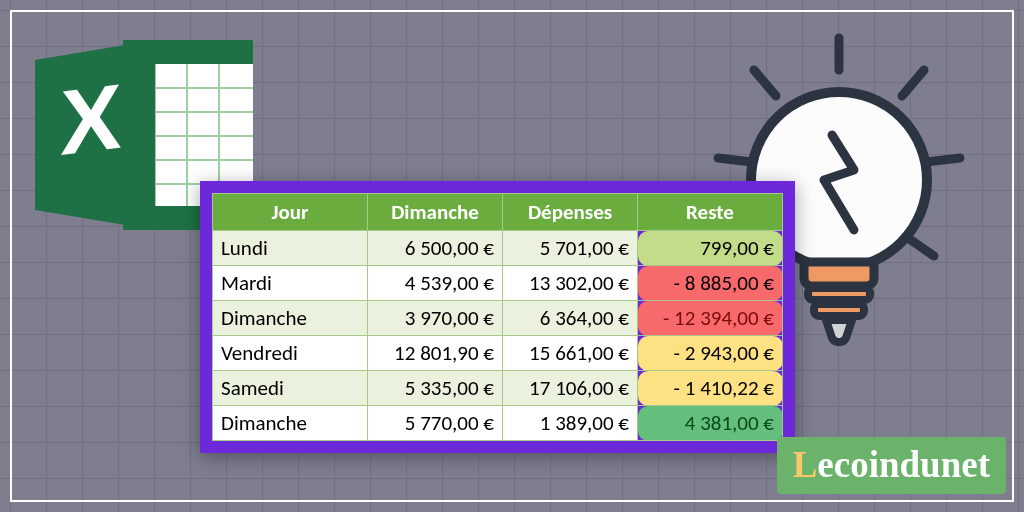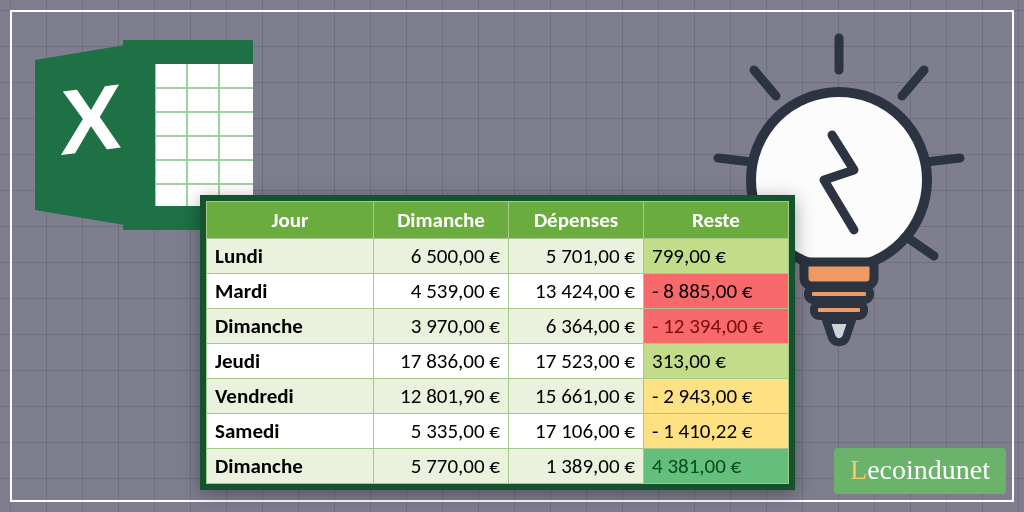--- a/index.html
+++ b/index.html
@@ -49,37 +49,37 @@
     height: 330px;
   }
 
   
   .logo {
     position: absolute;
     right: 18px;
     bottom: 18px;
     background: #6bb36b;
     color: #fff;
-    font-size: 28px;
-    font-weight: 400;
+    font-size: 37px;
+    font-weight: 700;
     padding: 6px 16px 8px;
     border-radius: 4px;
     font-family: Georgia, serif;
   }
   .logo .accent { color: #f7c96b; }
 
   
   .sheet {
     position: absolute;
     left: 200px;
-    top: 195px;
+    top: 181px;
     width: 595px;
-    background: #14532d;
+    background: #6d28d9;
     box-shadow: 0 4px 18px rgba(0,0,0,.35);
-    padding: 6px;
+    padding: 12px;
   }
   table {
     border-collapse: collapse;
     width: 100%;
     font-size: 21px;
   }
   th {
     background: #6aac3e;
     color: #fff;
     font-weight: 600;
@@ -87,23 +87,23 @@
     text-align: center;
     border: 1px solid #a6c88a;
   }
   td {
     border: 1px solid #a6c88a;
     padding: 4px 8px;
     white-space: nowrap;
   }
   tbody tr:nth-child(odd)  td { background: #eaf1dc; }
   tbody tr:nth-child(even) td { background: #ffffff; }
-  td.day { font-weight: 700; }
+  td.day { font-weight: 400; }
   td.num { text-align: right; width: 135px; }
-  td.reste { width: 145px; }
+  td.reste { text-align: right; width: 145px; border-radius: 10px; }
   .bg-green-light { background: #c3dc8a !important; }
   .bg-green-deep  { background: #63bf7b !important; color: #0a4a1e; }
   .bg-yellow      { background: #fee182 !important; }
   .bg-red         { background: #f8696b !important; }
   .bg-red-deep    { background: #f8696b !important; color: #7a0c0c; }
 </style>
 </head>
 <body>
 
 <div class="frame"></div>
@@ -168,36 +168,30 @@
     <tbody id="tbody">
         <tr>
           <td class="day">Lundi</td>
           <td class="num">6 500,00 €</td>
           <td class="num">5 701,00 €</td>
           <td class="reste bg-green-light">799,00 €</td>
         </tr>
         <tr>
           <td class="day">Mardi</td>
           <td class="num">4 539,00 €</td>
-          <td class="num">13 424,00 €</td>
+          <td class="num">13 302,00 €</td>
           <td class="reste bg-red">-  8 885,00 €</td>
         </tr>
         <tr>
           <td class="day">Dimanche</td>
           <td class="num">3 970,00 €</td>
           <td class="num">6 364,00 €</td>
           <td class="reste bg-red-deep">- 12 394,00 €</td>
         </tr>
         <tr>
-          <td class="day">Jeudi</td>
-          <td class="num">17 836,00 €</td>
-          <td class="num">17 523,00 €</td>
-          <td class="reste bg-green-light">313,00 €</td>
-        </tr>
-        <tr>
           <td class="day">Vendredi</td>
           <td class="num">12 801,90 €</td>
           <td class="num">15 661,00 €</td>
           <td class="reste bg-yellow">-  2 943,00 €</td>
         </tr>
         <tr>
           <td class="day">Samedi</td>
           <td class="num">5 335,00 €</td>
           <td class="num">17 106,00 €</td>
           <td class="reste bg-yellow">-  1 410,22 €</td>

